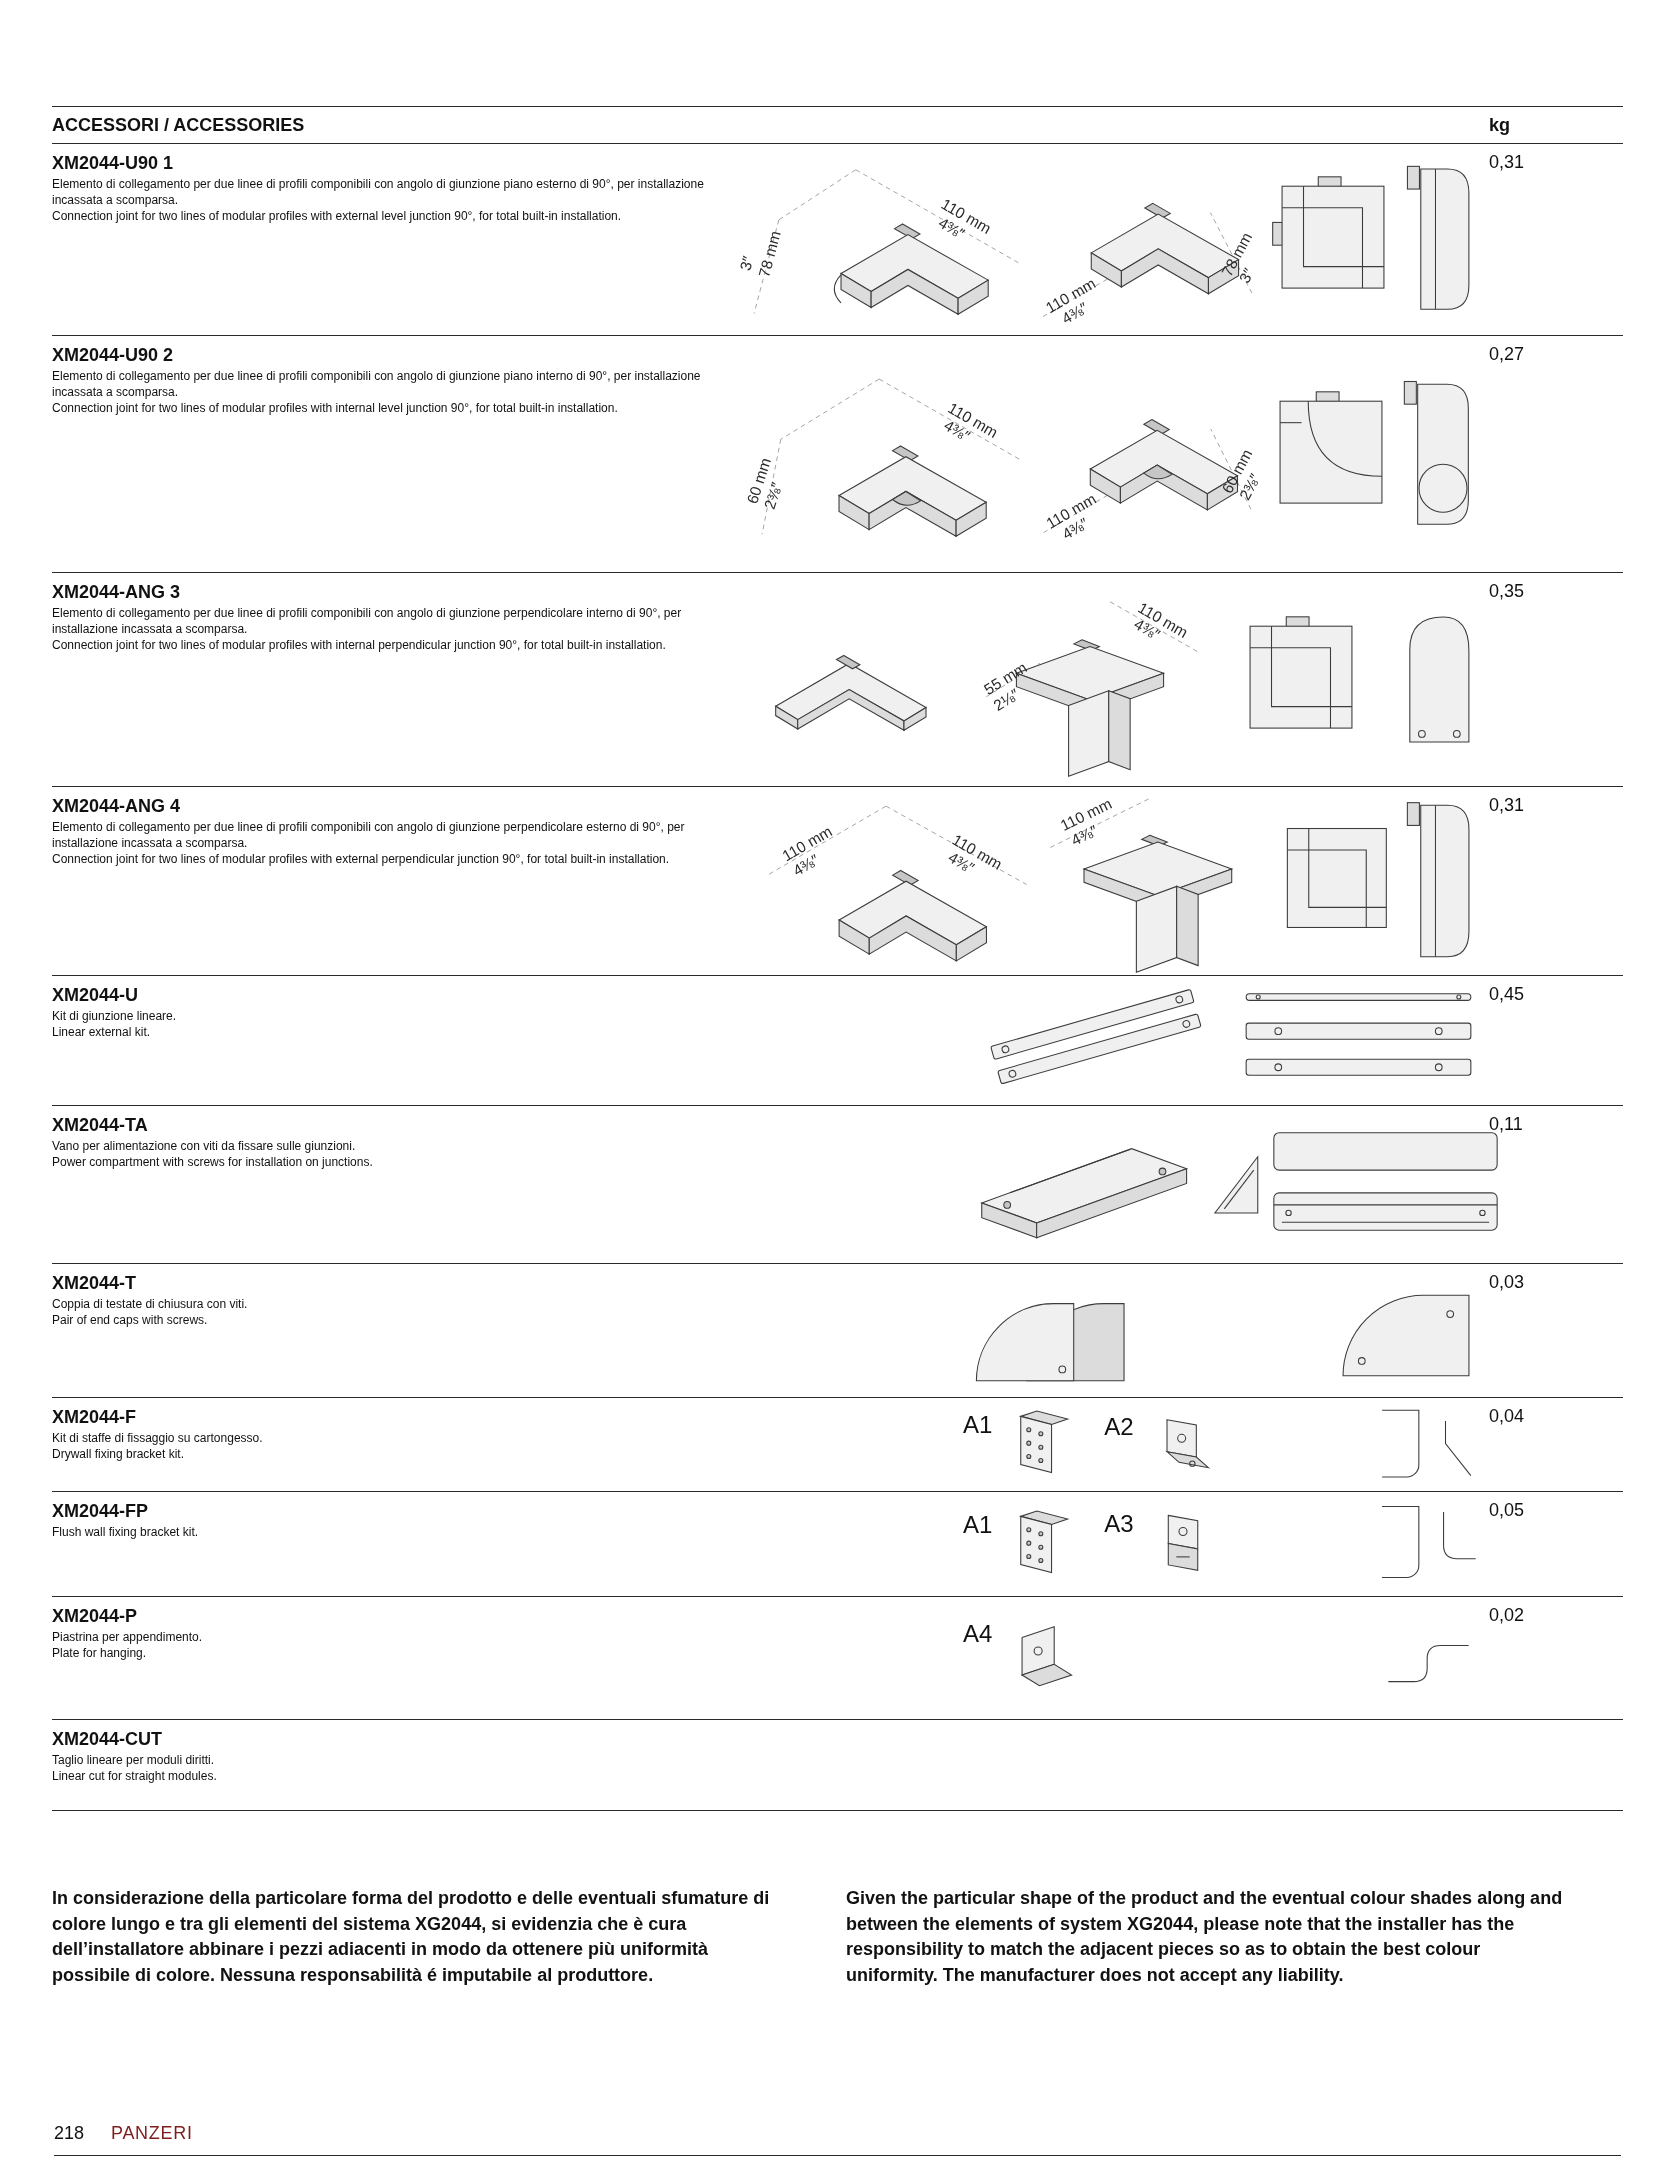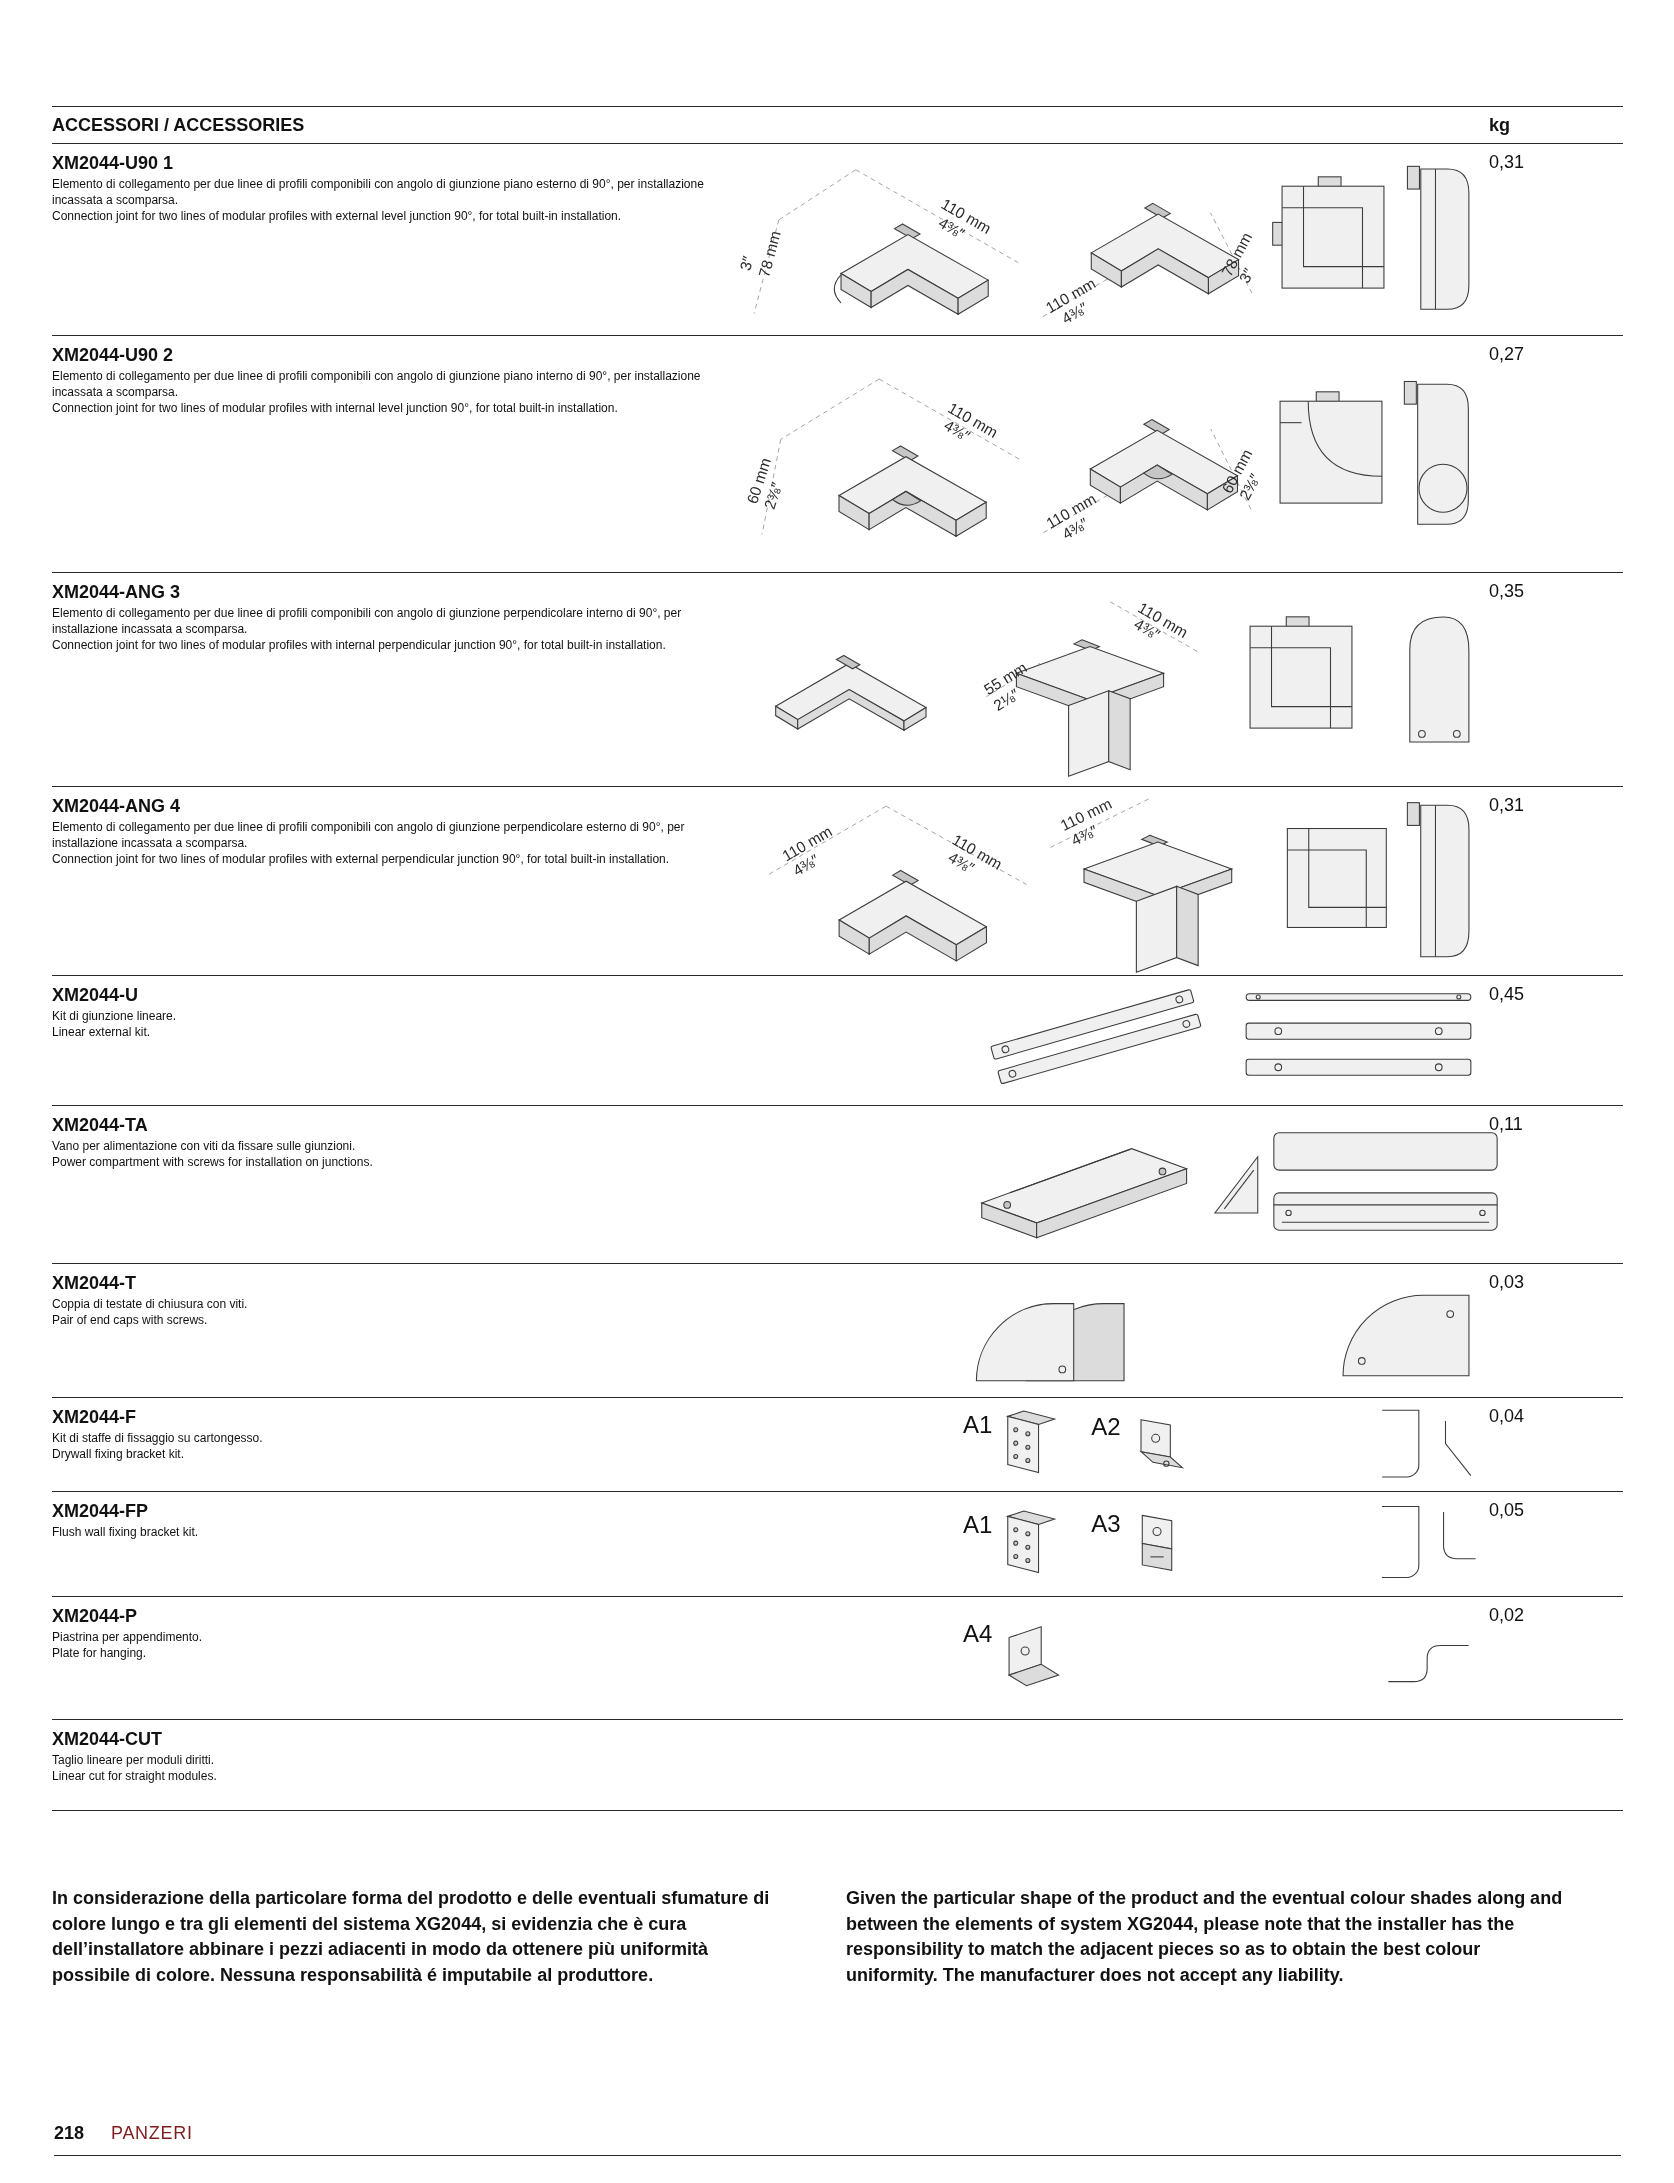--- a/index.html
+++ b/index.html
@@ -29,30 +29,30 @@
   .mla { margin-left:auto; }
 
   svg { display:block; overflow:visible; }
   .f1 { fill:#f0f0f0; stroke:#3c3c3c; stroke-width:1.6; }
   .f2 { fill:#dcdcdc; stroke:#3c3c3c; stroke-width:1.6; }
   .f3 { fill:#c6c6c6; stroke:#3c3c3c; stroke-width:1.6; }
   .ln { fill:none; stroke:#3c3c3c; stroke-width:1.6; }
   .dim { fill:none; stroke:#8f8f8f; stroke-width:1.2; stroke-dasharray:7 6; }
   .dm { font-family:"Liberation Sans",sans-serif; font-size:23px; fill:#2b2b2b; }
 
-  .part { display:flex; align-items:flex-start; gap:1px; }
+  .part { display:flex; align-items:flex-start; gap:14px; }
   .alabel { font-size:24px; color:#111; margin-top:4px; }
 
   .notes { display:flex; gap:74px; margin-top:75px; }
   .note  { width:720px; font-size:18px; font-weight:bold; line-height:1.42; }
 
   .pfoot { position:absolute; left:54px; right:54px; bottom:27px;
            border-bottom:1.3px solid #2b2b2b; padding-bottom:10.7px;
            display:flex; gap:27px; align-items:baseline; font-size:18px; }
-  .pnum  { font-weight:bold; }
+  .pnum  { font-weight:normal; }
   .brand { color:#7f1d1d; letter-spacing:0.7px; }
 </style>
 </head>
 <body>
 
 <div class="page">
 
   <header class="hdr">
     <span>ACCESSORI / ACCESSORIES</span>
     <span class="kg">kg</span>

